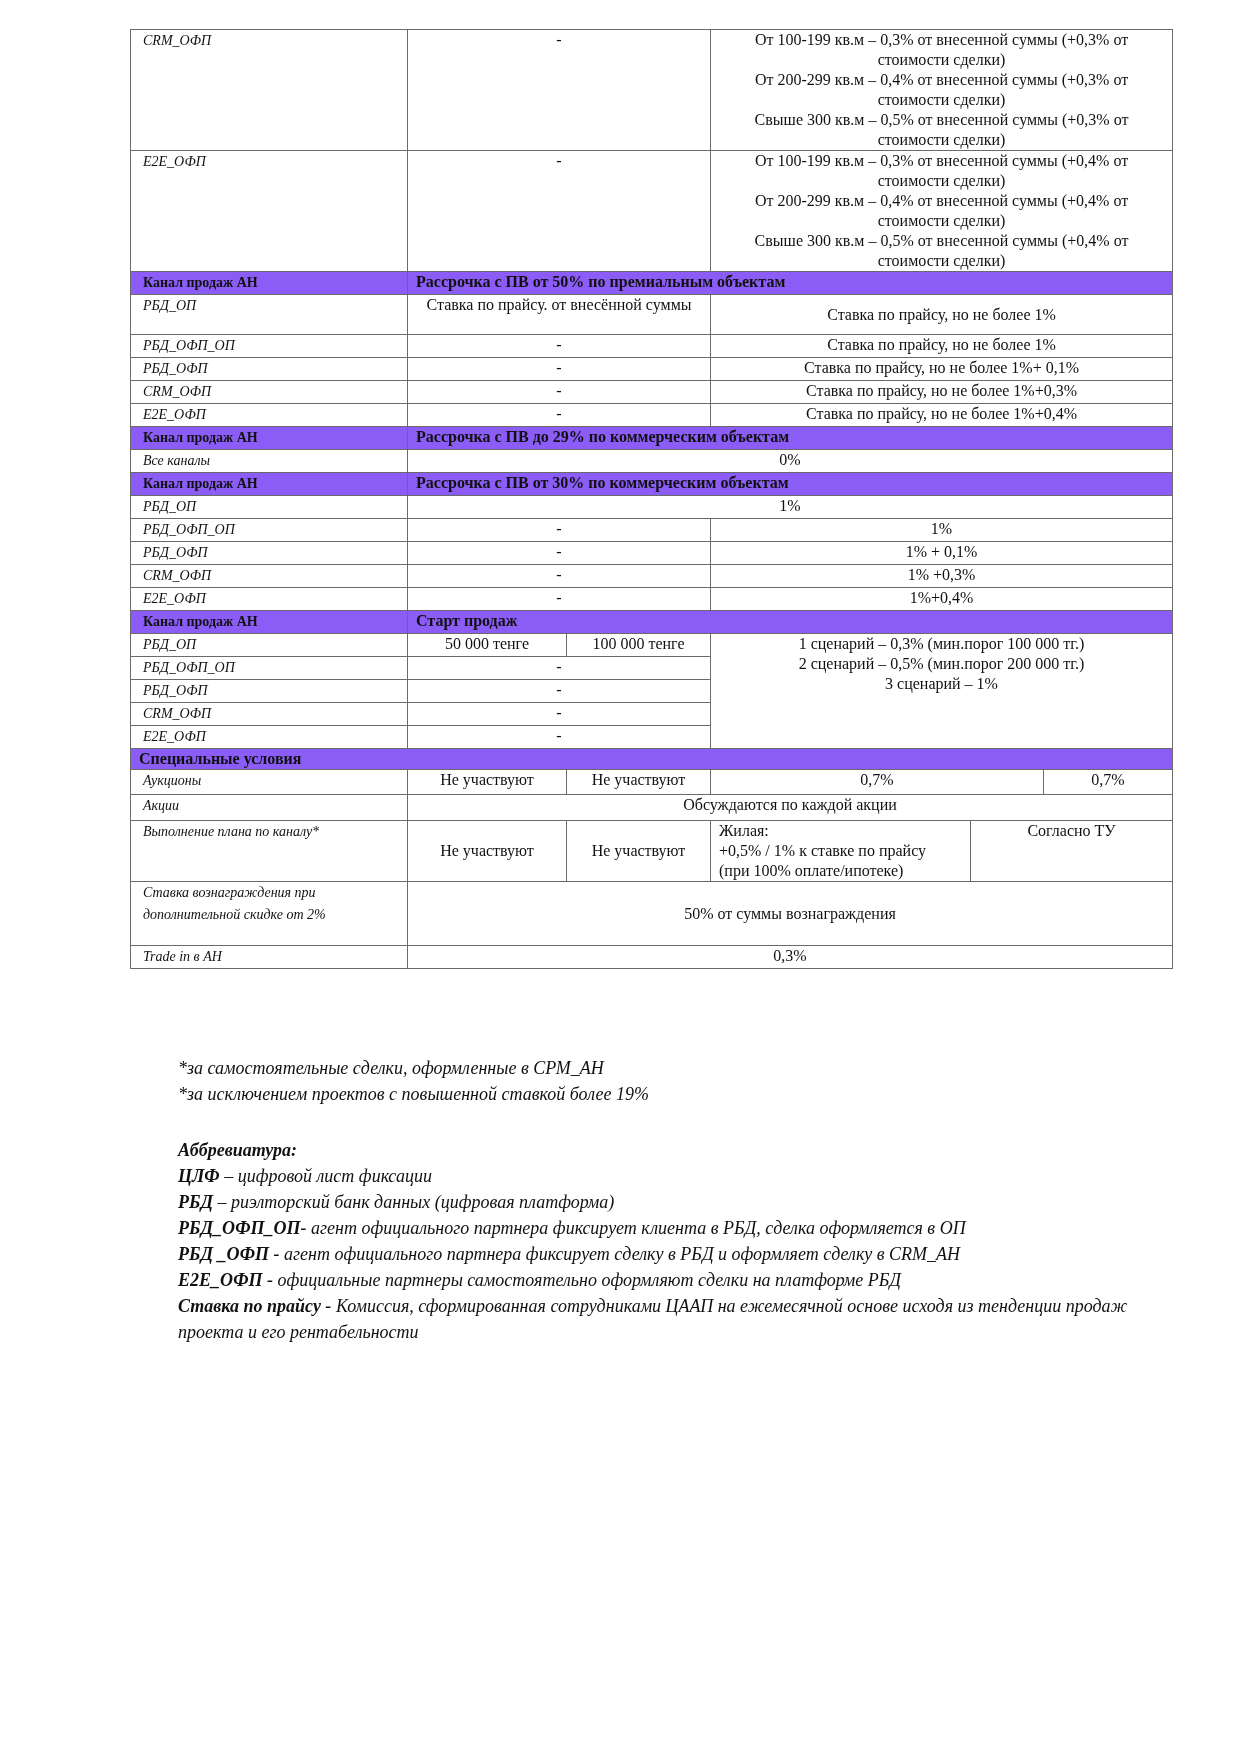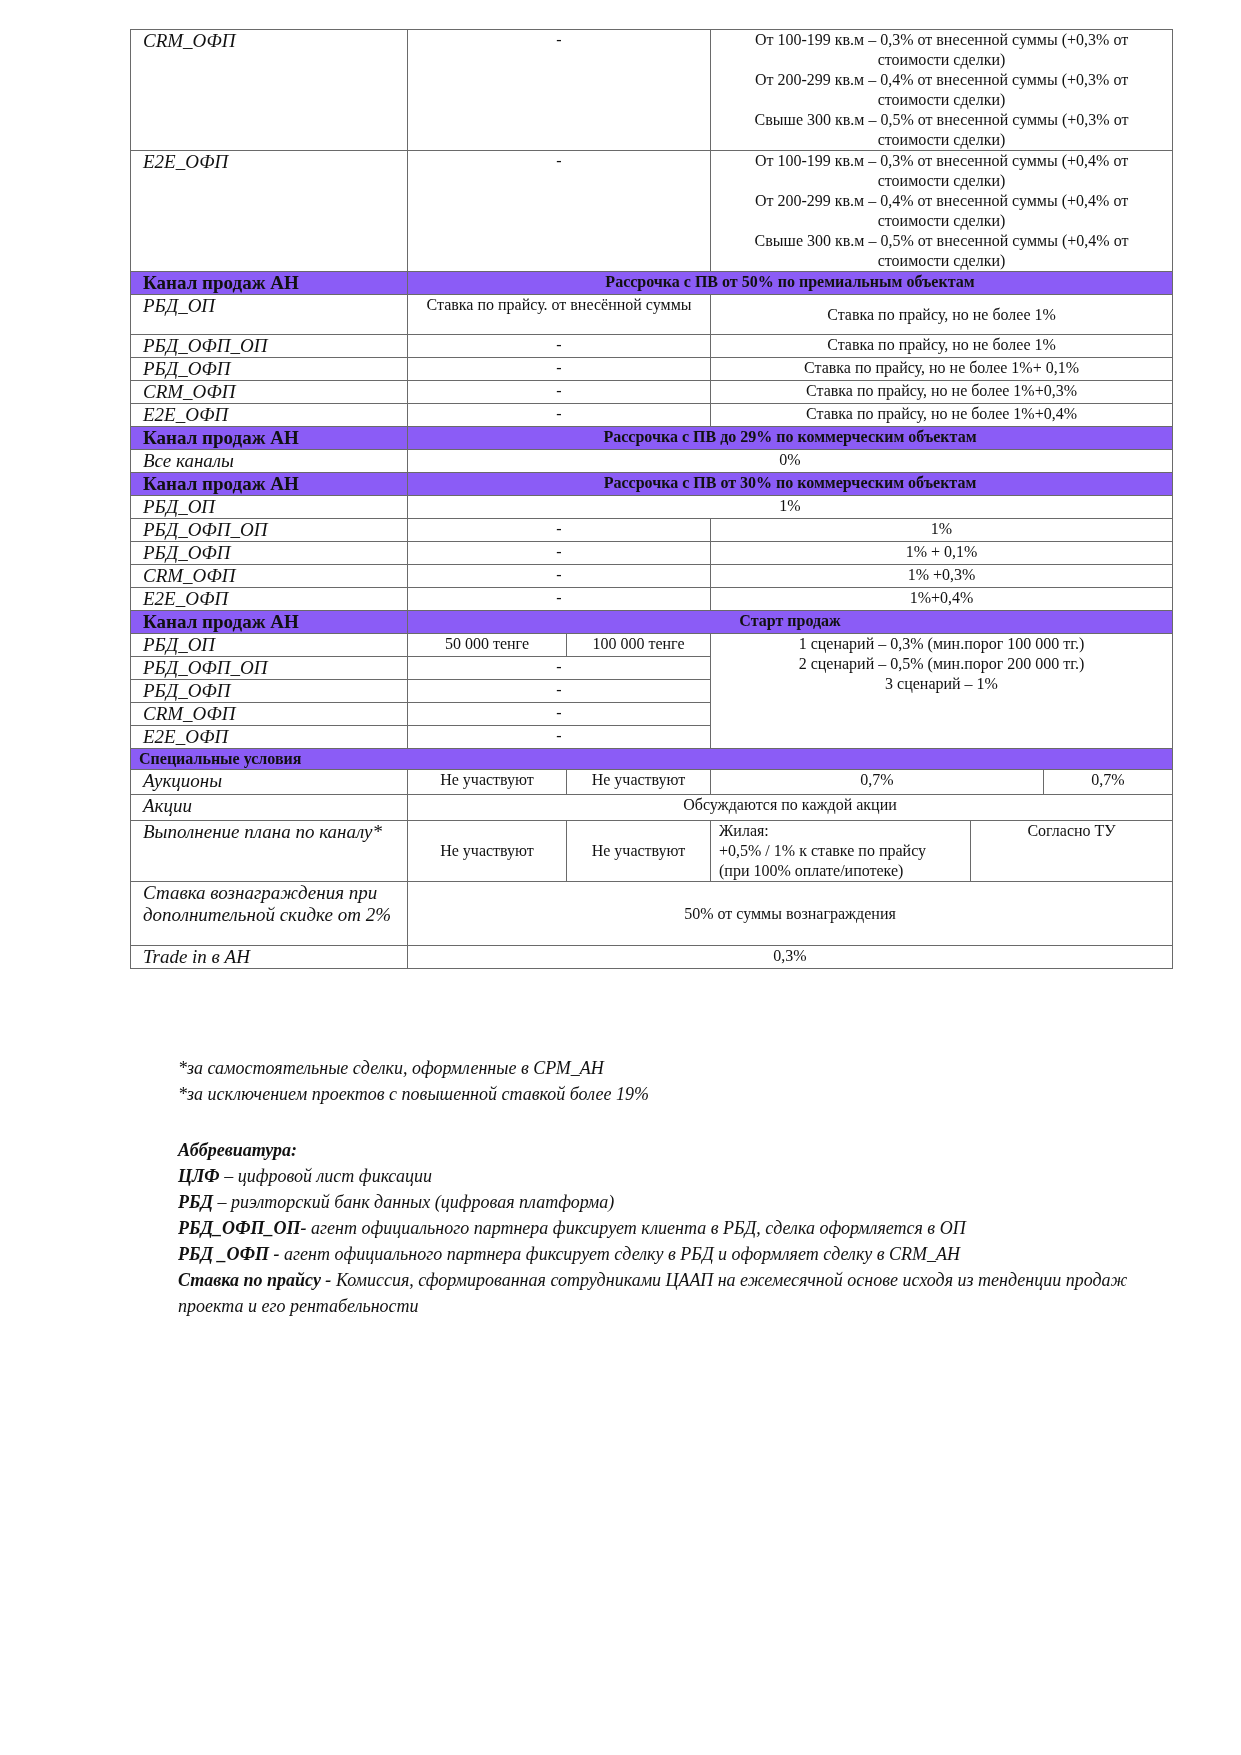--- a/index.html
+++ b/index.html
@@ -1,24 +1,24 @@
 <!DOCTYPE html>
 <html><head>
 <meta charset="utf-8">
 <style>
   html, body { margin:0; padding:0; background:#ffffff; }
   body { width:1241px; height:1755px; position:relative; font-family:"Liberation Serif", "DejaVu Serif", serif; color:#111; }
   .tbl { position:absolute; left:130px; top:29px; width:1042px; border-collapse:collapse; table-layout:fixed; font-size:16px; }
   .tbl td { border:1.5px solid #6a6a6a; padding:0 8px; vertical-align:top; line-height:20px; }
   .tbl td.c { text-align:center; }
   .tbl td.m { vertical-align:middle; }
-  .tbl td.lab { font-style:italic; font-size:19px; line-height:22px;padding-left:12px; }
+  .tbl td.lab { font-style:italic; font-size:14px; line-height:22px;padding-left:12px; }
   .tbl tr.hdr td { background:#8b5cf6; font-weight:bold; }
   .tbl tr.hdr td.lab { font-style:normal; }
-  .tbl tr.hdr td.sec { text-align:center; font-size:16px; }
+  .tbl tr.hdr td.sec { font-size:16px; }
   .notes { position:absolute; left:178px; top:1055px; font-style:italic; font-size:18px; line-height:26px; }
   .abbr { position:absolute; left:178px; top:1137px; width:960px; font-style:italic; font-size:18px; line-height:26px; }
   .abbr .t { font-weight:bold; }
   .abbr .line { margin:0; }
 </style>
 </head>
 <body>
 
 <table class="tbl">
   <colgroup>
@@ -190,14 +190,15 @@
   <div>*за самостоятельные сделки, оформленные в СРМ_АН</div>
   <div>*за исключением проектов с повышенной ставкой более 19%</div>
 </div>
 
 <div class="abbr">
   <div class="t line">Аббревиатура:</div>
   <div class="line"><span class="t">ЦЛФ</span><span> – </span><span>цифровой лист фиксации</span></div>
   <div class="line"><span class="t">РБД</span><span> – </span><span>риэлторский банк данных (цифровая платформа)</span></div>
   <div class="line"><span class="t">РБД_ОФП_ОП-</span><span> </span><span>агент официального партнера фиксирует клиента в РБД, сделка оформляется в ОП</span></div>
   <div class="line"><span class="t">РБД _ОФП -</span><span> </span><span>агент официального партнера фиксирует сделку в РБД и оформляет сделку в CRM_АН</span></div>
+  <div class="line"><span class="t">E2E_ОФП -</span><span> </span><span>официальные партнеры самостоятельно оформляют сделки на платформе РБД</span></div>
   <div class="line"><span class="t">Ставка по прайсу -</span><span> </span><span>Комиссия, сформированная сотрудниками ЦААП на ежемесячной основе исходя из тенденции продаж проекта и его рентабельности</span></div>
 </div>
 
 </body></html>

